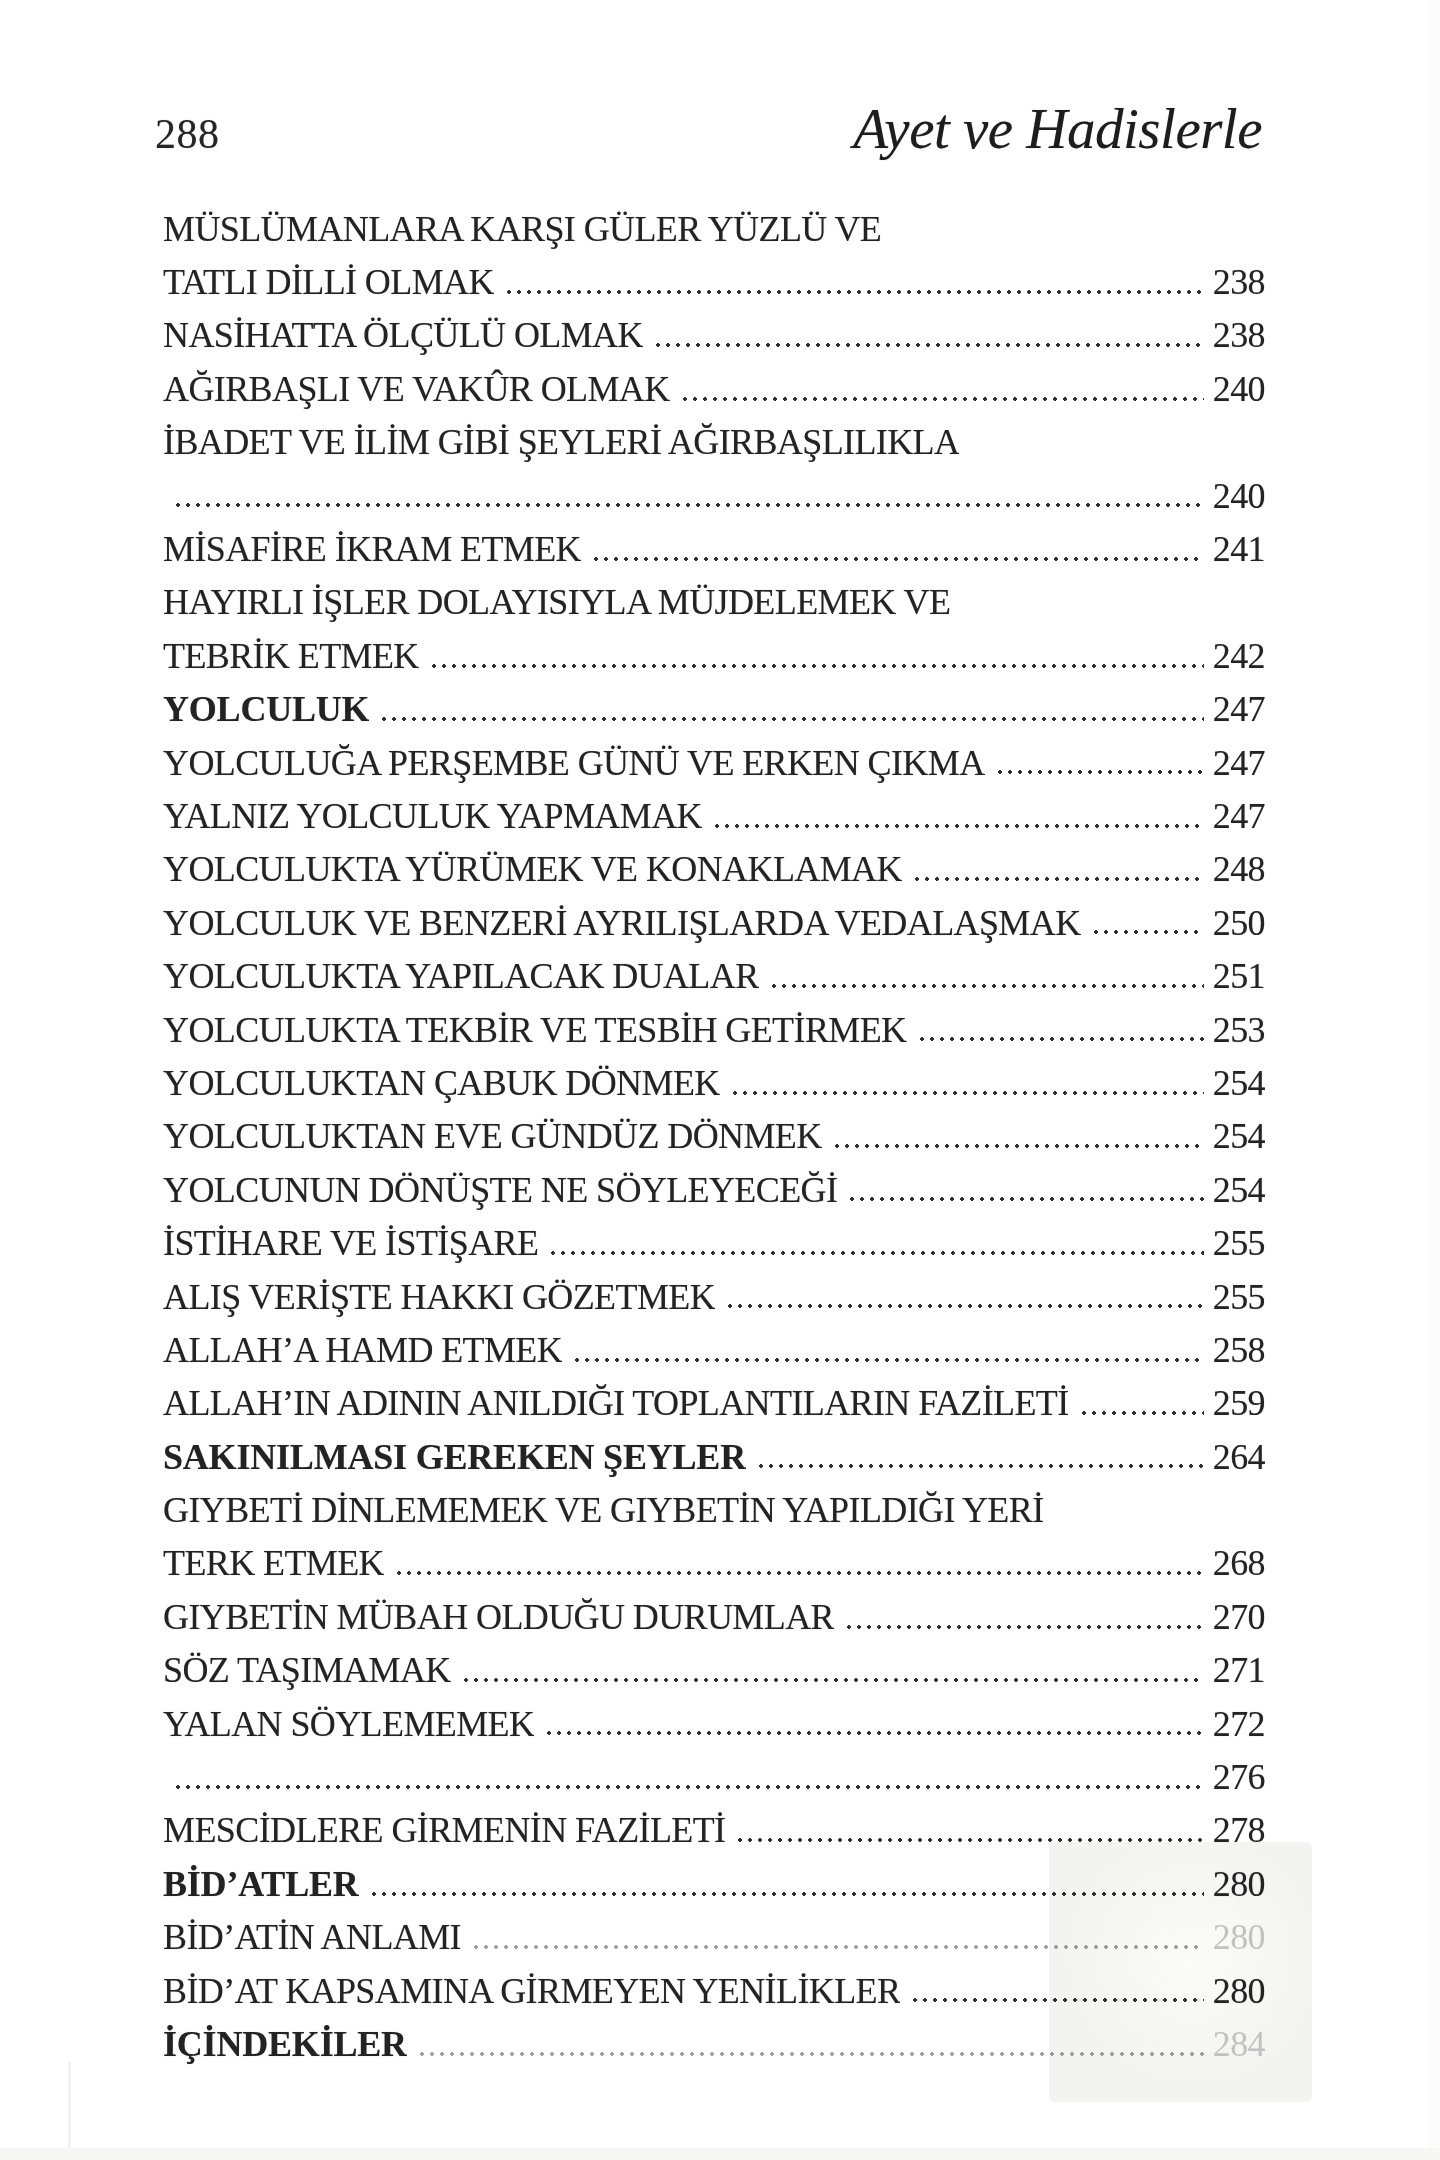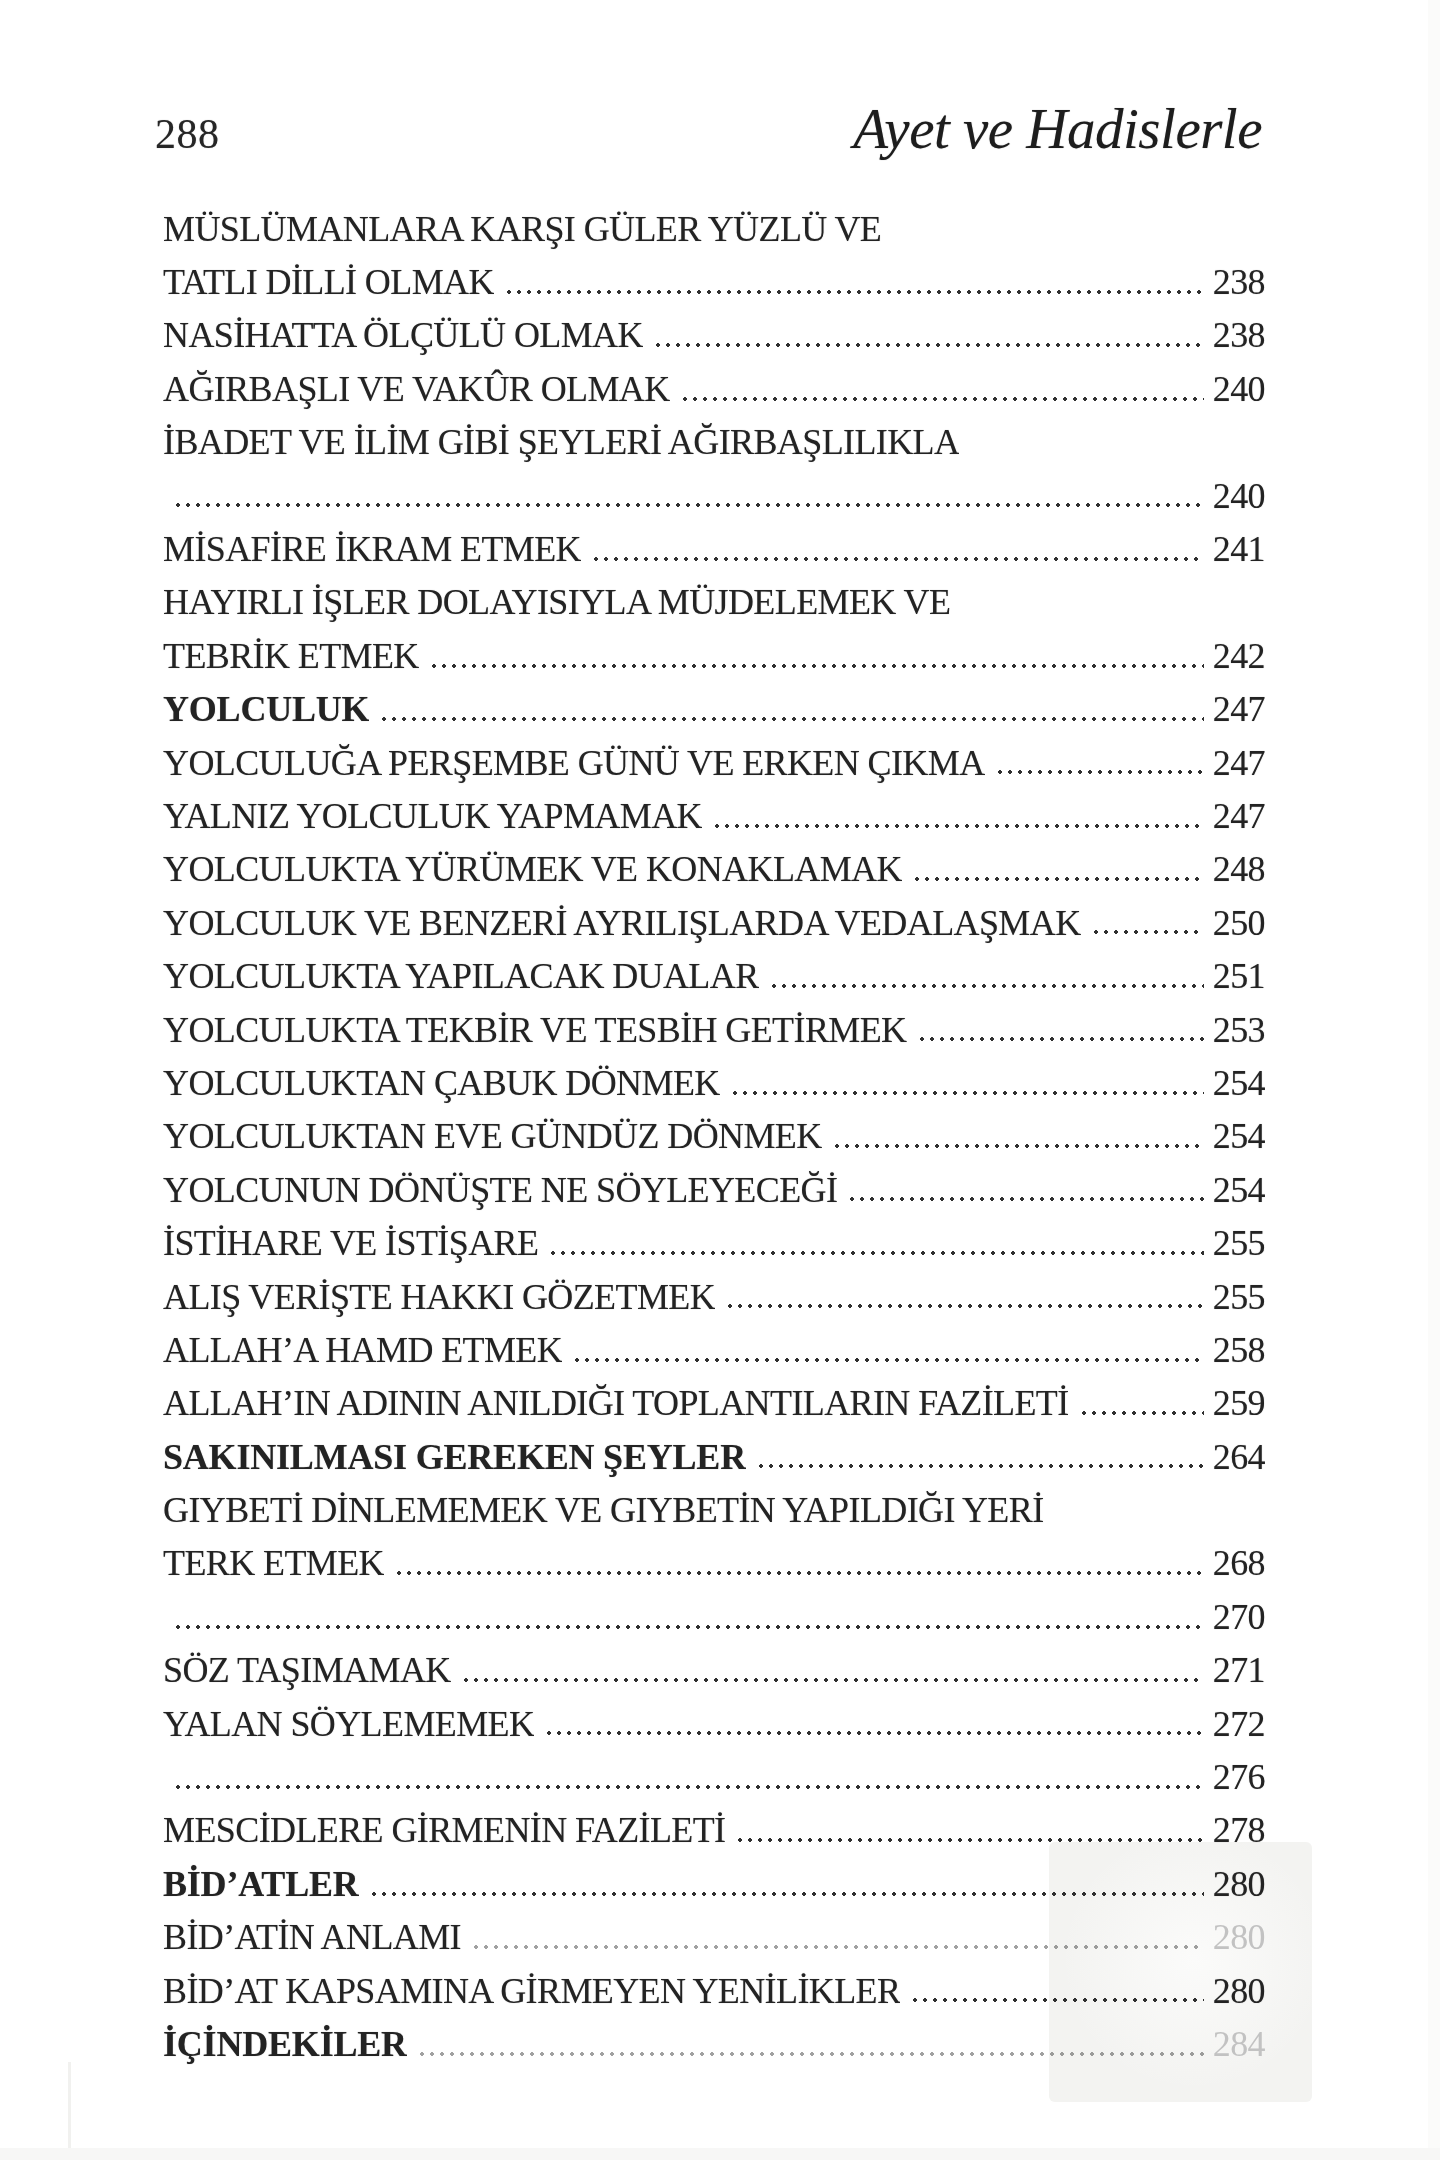--- a/index.html
+++ b/index.html
@@ -202,20 +202,21 @@
 
   </div>
 
   <div class="row">
     <span class="label">TERK ETMEK</span>
     <span class="leader"></span>
     <span class="pagenum">268</span>
   </div>
 
   <div class="row">
+    <span class="label">GIYBETİN MÜBAH OLDUĞU DURUMLAR</span>
     <span class="leader"></span>
     <span class="pagenum">270</span>
   </div>
 
   <div class="row">
     <span class="label">SÖZ TAŞIMAMAK</span>
     <span class="leader"></span>
     <span class="pagenum">271</span>
   </div>
 

